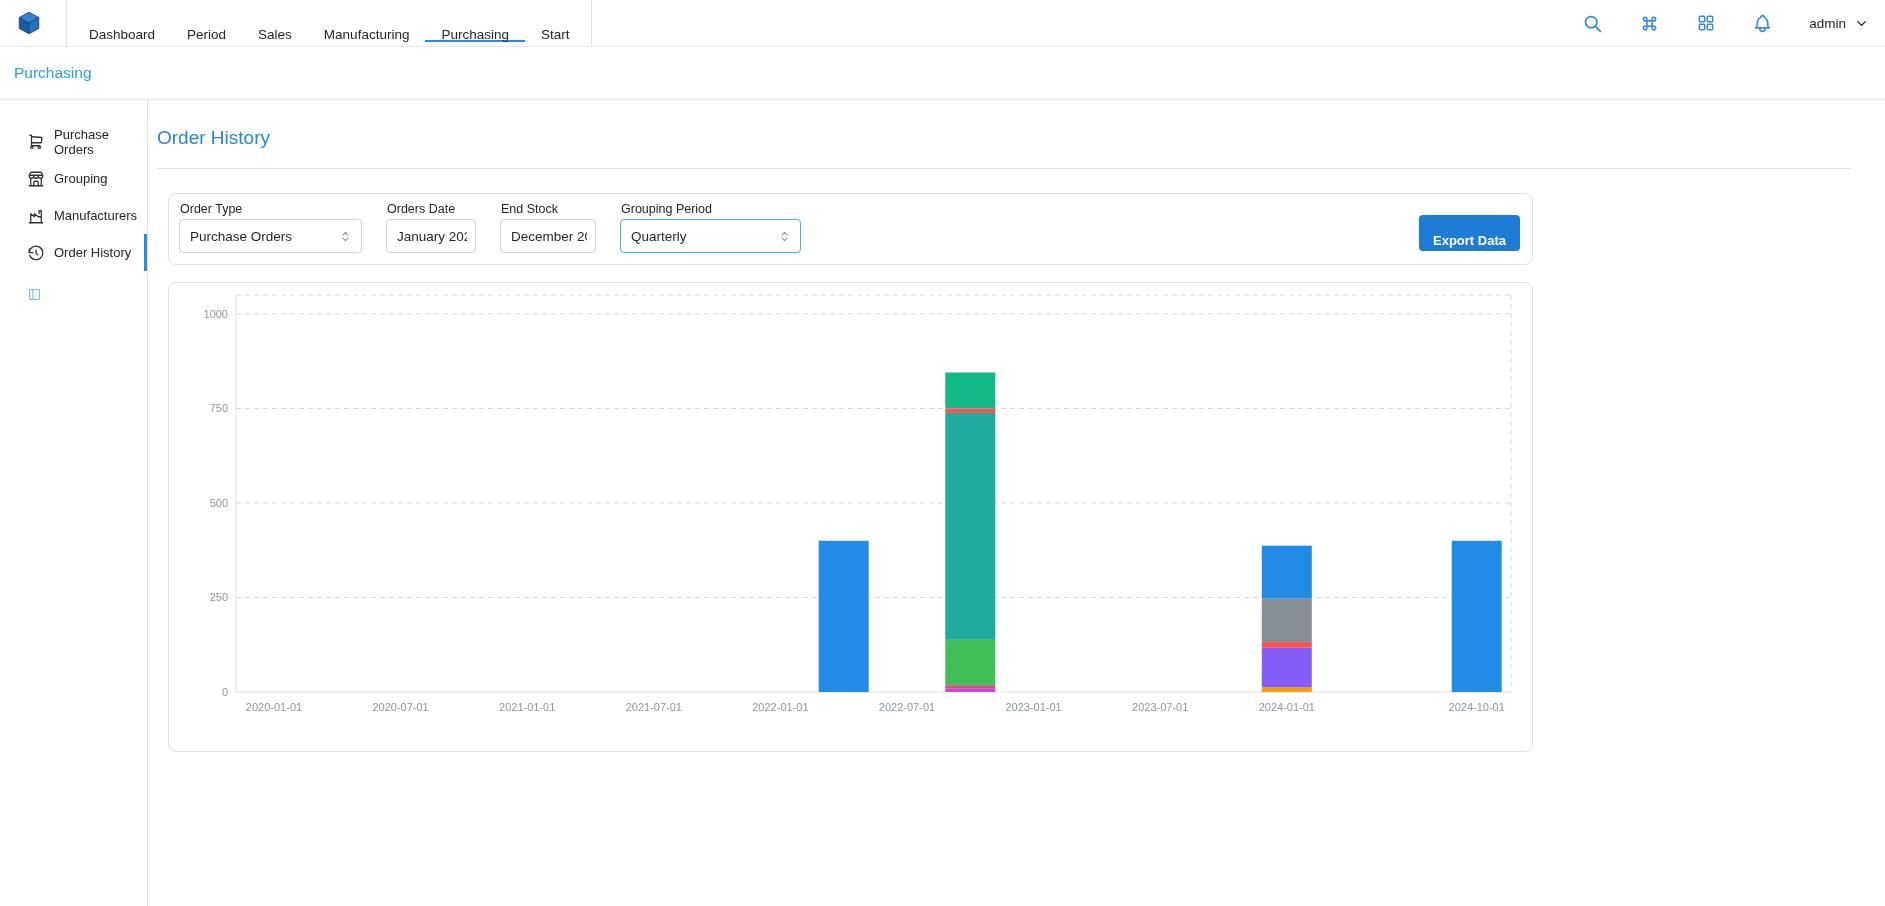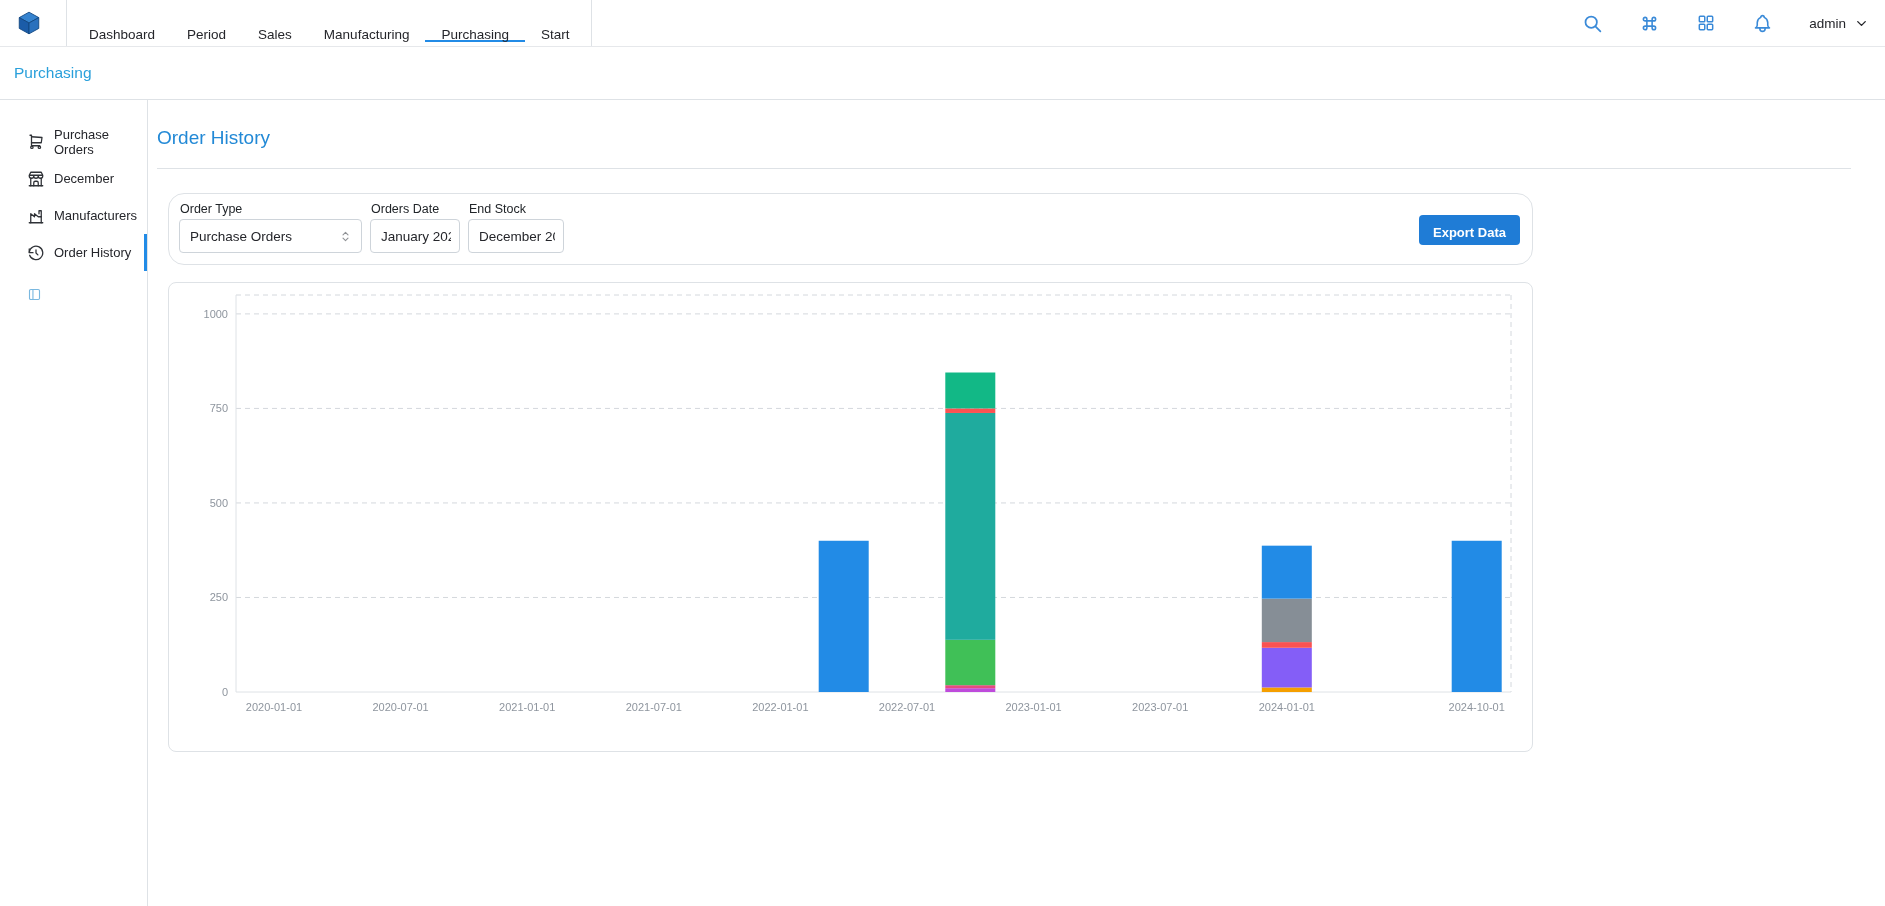--- a/index.html
+++ b/index.html
@@ -36,35 +36,35 @@
   .side-item.active { box-shadow: inset -3px 0 0 #228be6; }
   .side-collapse { margin:16px 0 0 27px; color:#7ab8e0; cursor:pointer; display:inline-flex; }
 
   
   .main { position:absolute; top:100px; left:148px; width:1737px; height:806px;
           padding:27px 34px 0 9px; background:#fff; }
   .page-title { font-size:19px; font-weight:400; color:#2289d6; }
   .title-divider { margin-top:19px; border-bottom:1px solid #dee2e6; width:100%; }
 
   .filter-card { margin:24px 0 0 11px; width:1365px; height:72px;
-                 border:1px solid #dee2e6; border-radius:16px;
-                 display:flex; gap:8px; padding:8px 12px 0 10px; position:relative; }
+                 border:1px solid #dee2e6; border-radius:8px;
+                 display:flex; gap:24px; padding:8px 12px 0 10px; position:relative; }
   .field { display:flex; flex-direction:column; }
   .field-label { font-size:12.5px; color:#212529; margin:0 0 3px 1px; font-weight:500; }
   .control { height:34px; border:1px solid #ced4da; border-radius:4px;
              display:flex; align-items:center; padding:0 8px 0 10px;
              font-size:13.5px; color:#25262b; background:#fff; cursor:pointer; }
   .control.select { justify-content:space-between; }
   .control.focused { border-color:#4dabf7; }
   input.control { cursor:text; }
   .w-ordertype { width:183px; }
   .w-start { width:90px; }
   .w-end { width:96px; }
   .w-group { width:181px; }
-  .export-btn { position:absolute; right:12px; top:21px; height:30px; padding:10px 14px;
+  .export-btn { position:absolute; right:12px; top:21px; height:30px; padding:18px 14px;
                 background:#1f7cd6; color:#fff; border:none; border-radius:4px;
                 font-size:13px; font-weight:600; cursor:pointer;
                 font-family:"Liberation Sans", sans-serif; }
 
   .chart-card { margin:17px 0 0 11px; width:1365px; height:470px;
                 border:1px solid #dee2e6; border-radius:8px; overflow:hidden; }
   .chart-card svg text { font-family:"Liberation Sans", sans-serif; font-size:11px; fill:#8e959e; }
 </style>
 </head>
 <body>
@@ -145,21 +145,21 @@
   <div class="side-item">
     <span style="display:inline-flex;">
       <svg width="18" height="18" viewBox="0 0 24 24" fill="none" stroke="currentColor" stroke-width="1.7" stroke-linecap="round" stroke-linejoin="round">
         <path d="M3 21h18"></path>
         <path d="M3 7v1a3 3 0 0 0 6 0v-1m0 1a3 3 0 0 0 6 0v-1m0 1a3 3 0 0 0 6 0v-1h-18l2 -4h14l2 4"></path>
         <path d="M5 21v-10.15"></path>
           <path d="M19 21v-10.15"></path>
         <path d="M9 21v-4a2 2 0 0 1 2 -2h2a2 2 0 0 1 2 2v4"></path>
       </svg>
     </span>
-    <span>December</span>
+    <span>Grouping</span>
   </div>
   <div class="side-item">
     <span style="display:inline-flex;">
       <svg width="18" height="18" viewBox="0 0 24 24" fill="none" stroke="currentColor" stroke-width="1.7" stroke-linecap="round" stroke-linejoin="round">
         <path d="M3 21h18"></path>
         <path d="M5 21v-12l5 4v-4l5 4h4v8"></path>
         <path d="M19 13v-8h-3v4"></path>
       </svg>
     </span>
     <span>Manufacturers</span>
@@ -203,20 +203,32 @@
     <div class="field">
       <span class="field-label">Orders Date</span>
       <input class="control w-start" readonly="" value="January 2020" style="">
     </div>
 
     <div class="field">
       <span class="field-label">End Stock</span>
       <input class="control w-end" readonly="" value="December 2024" style="">
     </div>
 
+    <div class="field">
+      <span class="field-label">Grouping Period</span>
+      <div class="control select focused w-group">
+        <span>Quarterly</span>
+        <span style="display:inline-flex;">
+          <svg width="15" height="15" viewBox="0 0 24 24" fill="none" stroke="#909296" stroke-width="1.8" stroke-linecap="round" stroke-linejoin="round">
+            <path d="M8 9.5l4 -4l4 4"></path>
+              <path d="M8 14.5l4 4l4 -4"></path>
+          </svg>
+        </span>
+      </div>
+    </div>
 
     <button class="export-btn">Export Data</button>
   </div>
 
   <div class="chart-card">
     <svg width="1363" height="468" viewBox="0 0 1363 468">
         <line x1="67" x2="1342" y1="314.4761904761905" y2="314.4761904761905" stroke="#d4d8dd" stroke-dasharray="5 4"></line>
         <line x1="67" x2="1342" y1="219.95238095238096" y2="219.95238095238096" stroke="#d4d8dd" stroke-dasharray="5 4"></line>
         <line x1="67" x2="1342" y1="125.42857142857144" y2="125.42857142857144" stroke="#d4d8dd" stroke-dasharray="5 4"></line>
         <line x1="67" x2="1342" y1="30.904761904761926" y2="30.904761904761926" stroke="#d4d8dd" stroke-dasharray="5 4"></line>

